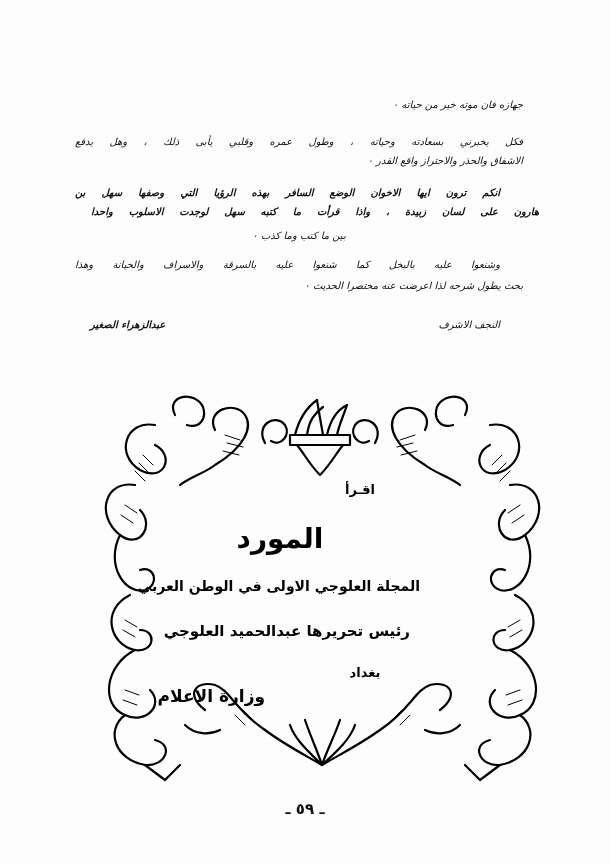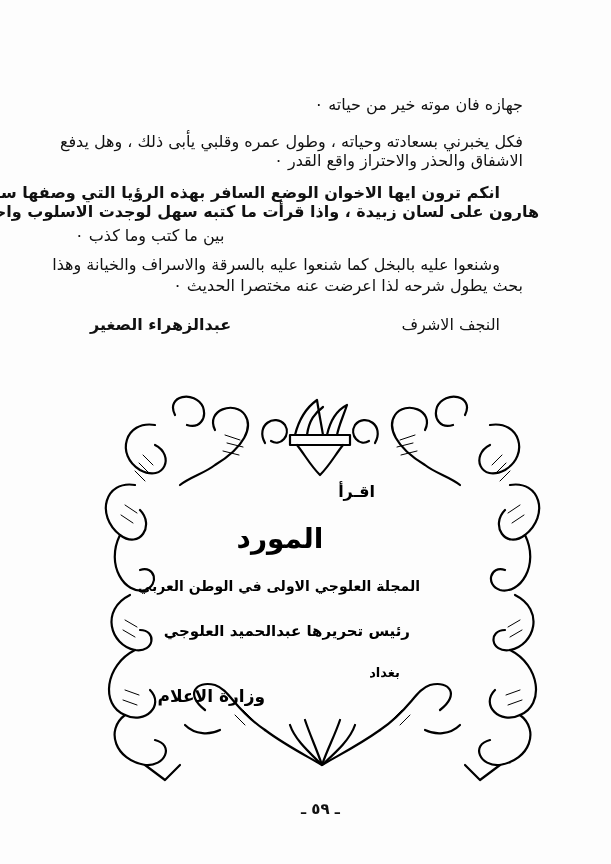--- a/index.html
+++ b/index.html
@@ -1,39 +1,39 @@
 <!DOCTYPE html>
 <html><head>
 <meta charset="utf-8">
 <style>
   html, body { margin:0; padding:0; background:#ffffff; }
   body { width:611px; height:864px; position:relative; overflow:hidden;
          font-family:"DejaVu Sans", sans-serif; color:#111; }
   .page { position:absolute; left:0; top:0; width:611px; height:864px; background:#fdfdfd; }
-  .line { position:absolute; direction:rtl; white-space:nowrap; font-size:16px; line-height:18px; }
+  .line { position:absolute; direction:rtl; white-space:nowrap; font-size:10px; line-height:18px;font-style:italic; }
   .full { left:75px; width:448px; text-align:justify; text-align-last:justify; }
   .bold { font-weight:bold; }
   .frame { position:absolute; left:95px; top:395px; width:455px; height:390px; }
   .ad { position:absolute; direction:rtl; white-space:nowrap; font-weight:bold; color:#000; }
-  .pagenum { position:absolute; left:270px; top:800px; width:70px; 
+  .pagenum { position:absolute; left:270px; top:800px; width:70px; text-align:center;
              font-weight:bold; font-size:15px; direction:rtl; }
 </style>
 </head>
 <body>
 
 <div class="page">
 
   <div class="line" style="left:75px; width:448px; top:96px; text-align:right;">جهازه فان موته خير من حياته ٠</div>
 
   <div class="line full" style="top:133px;">فكل يخبرني بسعادته وحياته ، وطول عمره وقلبي يأبى ذلك ، وهل يدفع</div>
   <div class="line" style="left:75px; width:448px; top:152px; text-align:right;">الاشفاق والحذر والاحتراز واقع القدر ٠</div>
 
   <div class="line bold" style="left:75px; width:425px; top:184px; text-align:justify; text-align-last:justify;">انكم ترون ايها الاخوان الوضع السافر بهذه الرؤيا التي وصفها سهل بن</div>
   <div class="line bold full" style="top:203px;margin-left:16px;">هارون على لسان زبيدة ، واذا قرأت ما كتبه سهل لوجدت الاسلوب واحدا</div>
-  <div class="line" style="left:75px; width:448px; top:227px; text-align:left;">بين ما كتب وما كذب ٠</div>
+  <div class="line" style="left:75px; width:448px; top:227px; text-align:center;">بين ما كتب وما كذب ٠</div>
 
   <div class="line" style="left:75px; width:425px; top:256px; text-align:justify; text-align-last:justify;">وشنعوا عليه بالبخل كما شنعوا عليه بالسرقة والاسراف والخيانة وهذا</div>
   <div class="line" style="left:75px; width:448px; top:277px; text-align:right;">بحث يطول شرحه لذا اعرضت عنه مختصرا الحديث ٠</div>
 
   <div class="line" style="left:330px; width:170px; top:316px; text-align:right;">النجف الاشرف</div>
   <div class="line bold" style="left:90px; width:150px; top:316px; text-align:left;">عبدالزهراء الصغير</div>
 
   <svg class="frame" viewBox="0 0 455 390" fill="none" stroke="#000" stroke-width="2.2" stroke-linecap="round" stroke-linejoin="round">
 
     <g>
@@ -86,21 +86,21 @@
       <path d="M170 335 C190 350 210 360 227 370 C244 360 264 350 285 335"></path>
       <path d="M195 330 C200 345 215 358 227 370 C240 358 255 345 260 330"></path>
       <path d="M210 325 C215 340 222 355 227 370 C232 355 240 340 245 325"></path>
       <path d="M140 320 L150 330 M148 315 L158 325" stroke-width="1"></path>
       <path d="M315 320 L305 330 M307 315 L297 325" stroke-width="1"></path>
       <path d="M90 330 C100 340 115 340 125 335"></path>
       <path d="M365 330 C355 340 340 340 330 335"></path>
     </g>
   </svg>
 
-  <div class="ad" style="left:300px; width:75px; top:482px; font-size:16px; text-align:right;">اقـرأ</div>
+  <div class="ad" style="left:300px; width:75px; top:482px; font-size:13px; text-align:right;">اقـرأ</div>
   <div class="ad" style="left:220px; width:120px; top:522px; font-size:28px; text-align:center;">المورد</div>
   <div class="ad" style="left:170px; width:250px; top:578px; font-size:14px; text-align:right;">المجلة العلوجي الاولى في الوطن العربي</div>
   <div class="ad" style="left:170px; width:240px; top:622px; font-size:15px; text-align:right;">رئيس تحريرها عبدالحميد العلوجي</div>
-  <div class="ad" style="left:330px; width:70px; top:665px; font-size:13px; text-align:right;">بغداد</div>
+  <div class="ad" style="left:330px; width:70px; top:665px; font-size:13px; text-align:center;">بغداد</div>
   <div class="ad" style="left:170px; width:95px; top:665px; font-size:17px; text-align:right;margin-top:21px;">وزارة الاعلام</div>
 
   <div class="pagenum">ـ ٥٩ ـ</div>
 </div>
 
 </body></html>

